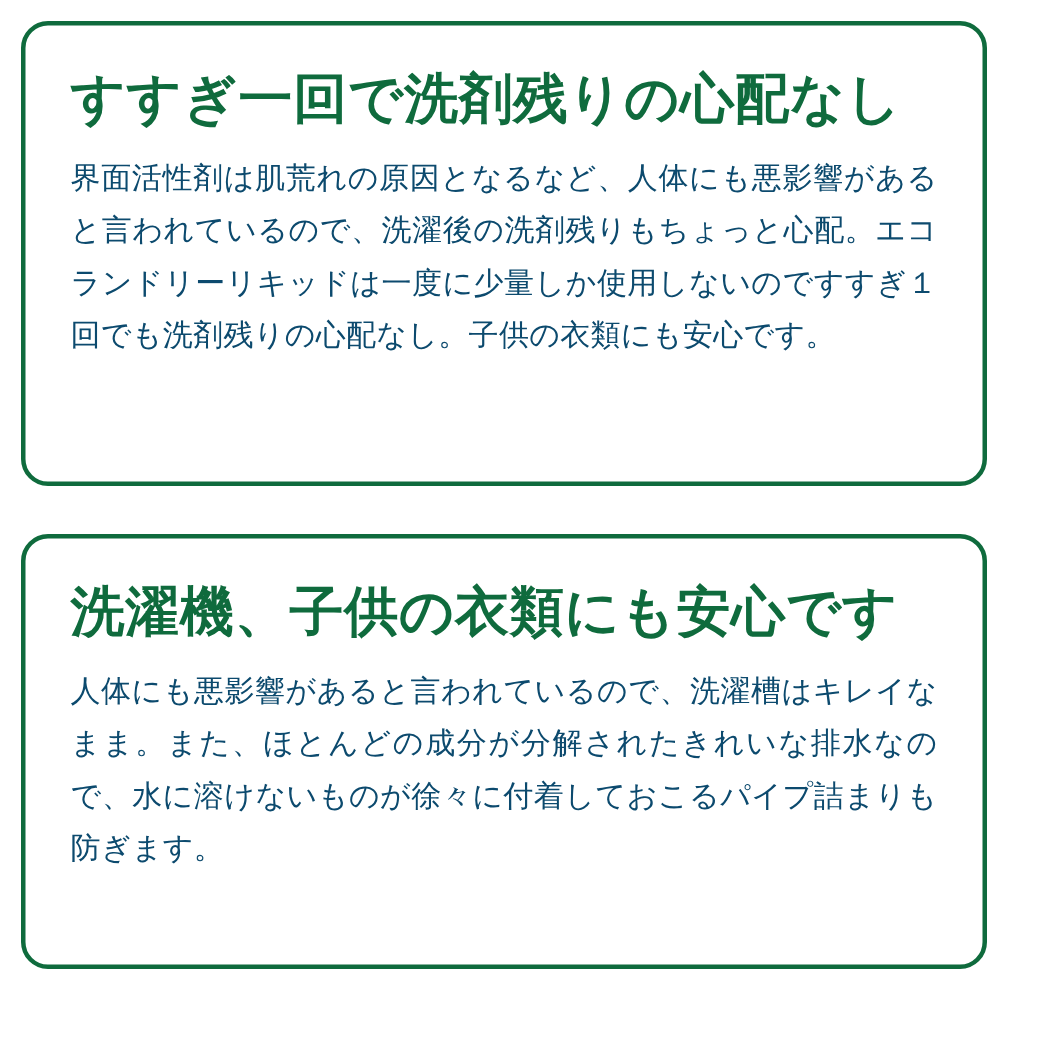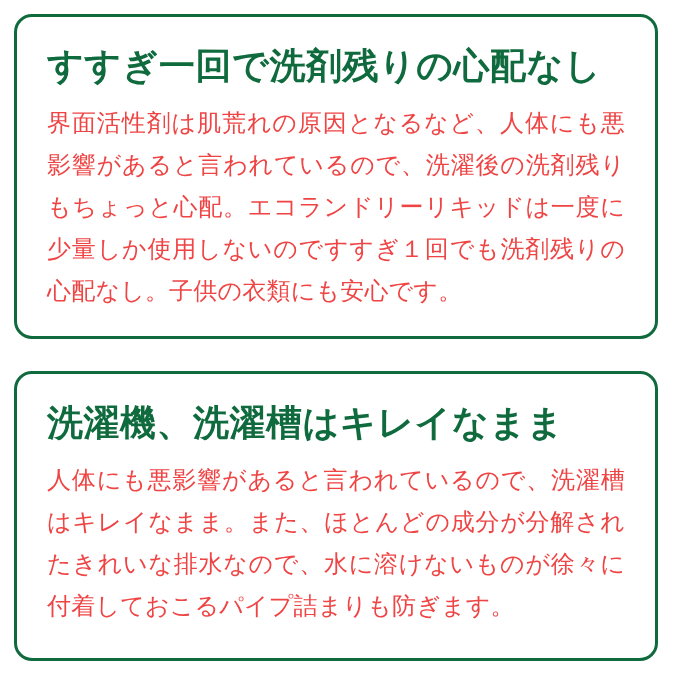--- a/index.html
+++ b/index.html
@@ -32,23 +32,23 @@
   .card-title {
     font-size: 36px;
     line-height: 1.25;
     font-weight: bold;
     color: #0f6b3d;
     letter-spacing: 0.5px;
     margin: 0 0 14px 0;
     white-space: nowrap;
   }
   .card-body {
-    font-size: 24px;
+    font-size: 20px;
     line-height: 1.75;
-    color: #ef4444;
+    color: #0c4a6e;
     margin: 0;
     text-align: justify;
     letter-spacing: 0.2px;
   }
   .card.first {
     min-height: 310px;
   }
   .card.second {
     min-height: 290px;
   }
@@ -57,17 +57,17 @@
 <body>
 
 <div class="page">
 
   <section class="card first">
     <h2 class="card-title">すすぎ一回で洗剤残りの心配なし</h2>
     <p class="card-body">界面活性剤は肌荒れの原因となるなど、人体にも悪影響があると言われているので、洗濯後の洗剤残りもちょっと心配。エコランドリーリキッドは一度に少量しか使用しないのですすぎ１回でも洗剤残りの心配なし。子供の衣類にも安心です。</p>
   </section>
 
   <section class="card second">
-    <h2 class="card-title">洗濯機、洗濯槽はキレイなまま</h2>
+    <h2 class="card-title">洗濯機、子供の衣類にも安心です</h2>
     <p class="card-body">人体にも悪影響があると言われているので、洗濯槽はキレイなまま。また、ほとんどの成分が分解されたきれいな排水なので、水に溶けないものが徐々に付着しておこるパイプ詰まりも防ぎます。</p>
   </section>
 
 </div>
 
 </body></html>

